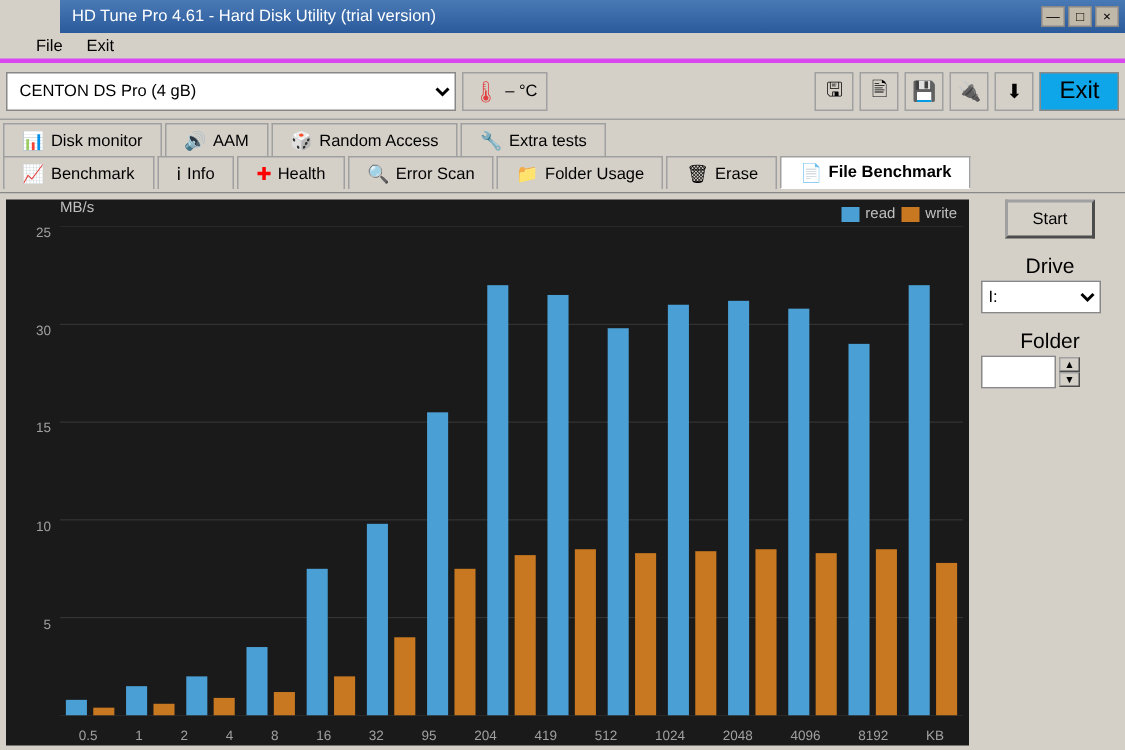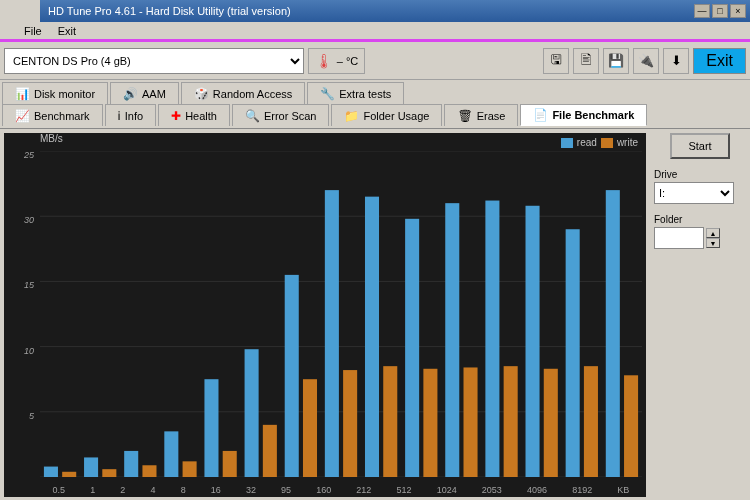--- a/index.html
+++ b/index.html
@@ -146,21 +146,21 @@
       left: 0;
       top: 18px;
       bottom: 20px;
       width: 34px;
       display: flex;
       flex-direction: column;
       justify-content: space-between;
       align-items: flex-end;
       padding-right: 4px;
     }
-    .y-label { color: #a0a0a0; font-size: 9px; line-height: 1; font-style: italic; }
+    .y-label { color: #a0a0a0; font-size: 9px; line-height: 1; }
     #x-axis-labels {
       position: absolute;
       bottom: 2px;
       left: 36px;
       right: 4px;
       display: flex;
       justify-content: space-around;
       align-items: center;
     }
     .x-label { color: #a0a0a0; font-size: 9px; }
@@ -182,23 +182,24 @@
     .start-btn {
       width: 60px;
       height: 26px;
       background: #d4d0c8;
       border: 2px outset #a0a0a0;
       cursor: pointer;
       font-size: 11px;
       align-self: center;
     }
     .panel-label {
-      font-size: 10px;
+      font-size: 14px;
       color: #000;
       margin-bottom: 2px;
+      text-align: center;
     }
     .panel-select {
       width: 80px;
       height: 22px;
       background: white;
       border: 1px solid #888;
       font-size: 11px;
     }
     .delay-container {
       display: flex;
@@ -374,25 +375,25 @@
     </div>
     <div id="x-axis-labels">
     <span class="x-label">0.5</span>
         <span class="x-label">1</span>
         <span class="x-label">2</span>
         <span class="x-label">4</span>
         <span class="x-label">8</span>
         <span class="x-label">16</span>
         <span class="x-label">32</span>
         <span class="x-label">95</span>
-        <span class="x-label">160</span>
-        <span class="x-label">212</span>
+        <span class="x-label">204</span>
+        <span class="x-label">419</span>
         <span class="x-label">512</span>
         <span class="x-label">1024</span>
-        <span class="x-label">2053</span>
+        <span class="x-label">2048</span>
         <span class="x-label">4096</span>
         <span class="x-label">8192</span>
         <span class="x-label">KB</span>
       </div>
   </div>
 
   <div id="right-panel">
     <button class="start-btn">Start</button>
 
     <div>

